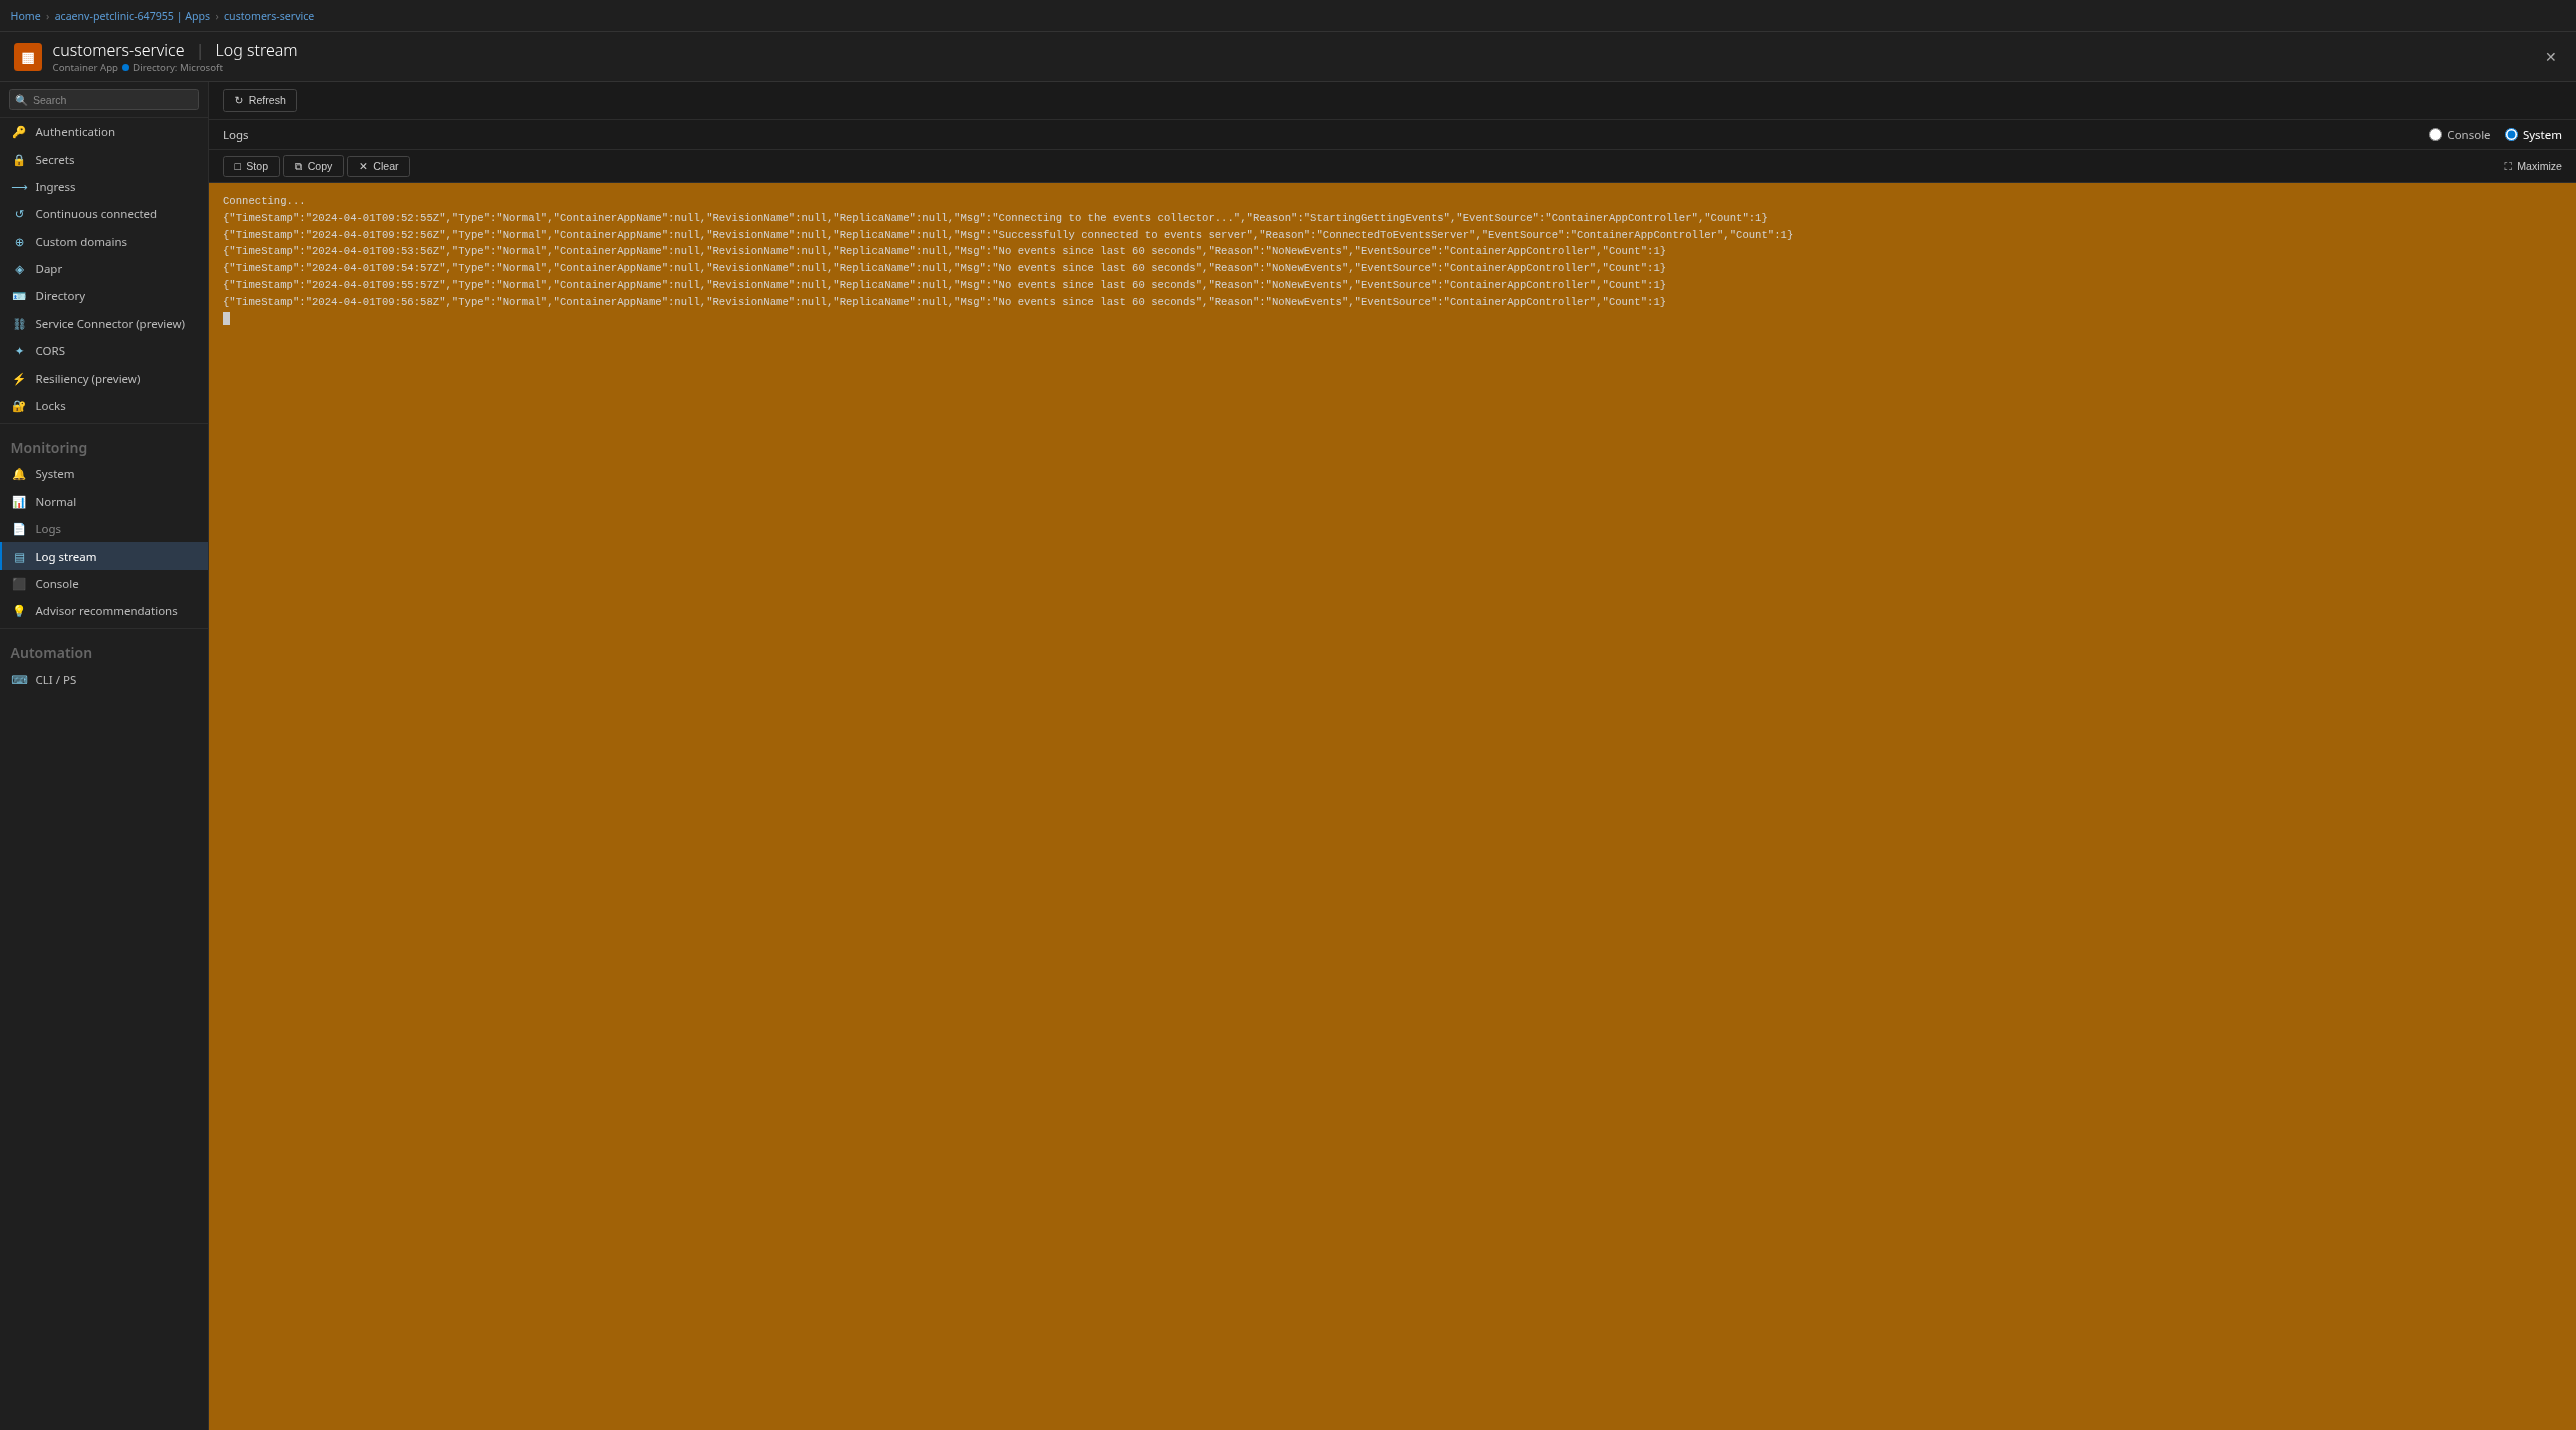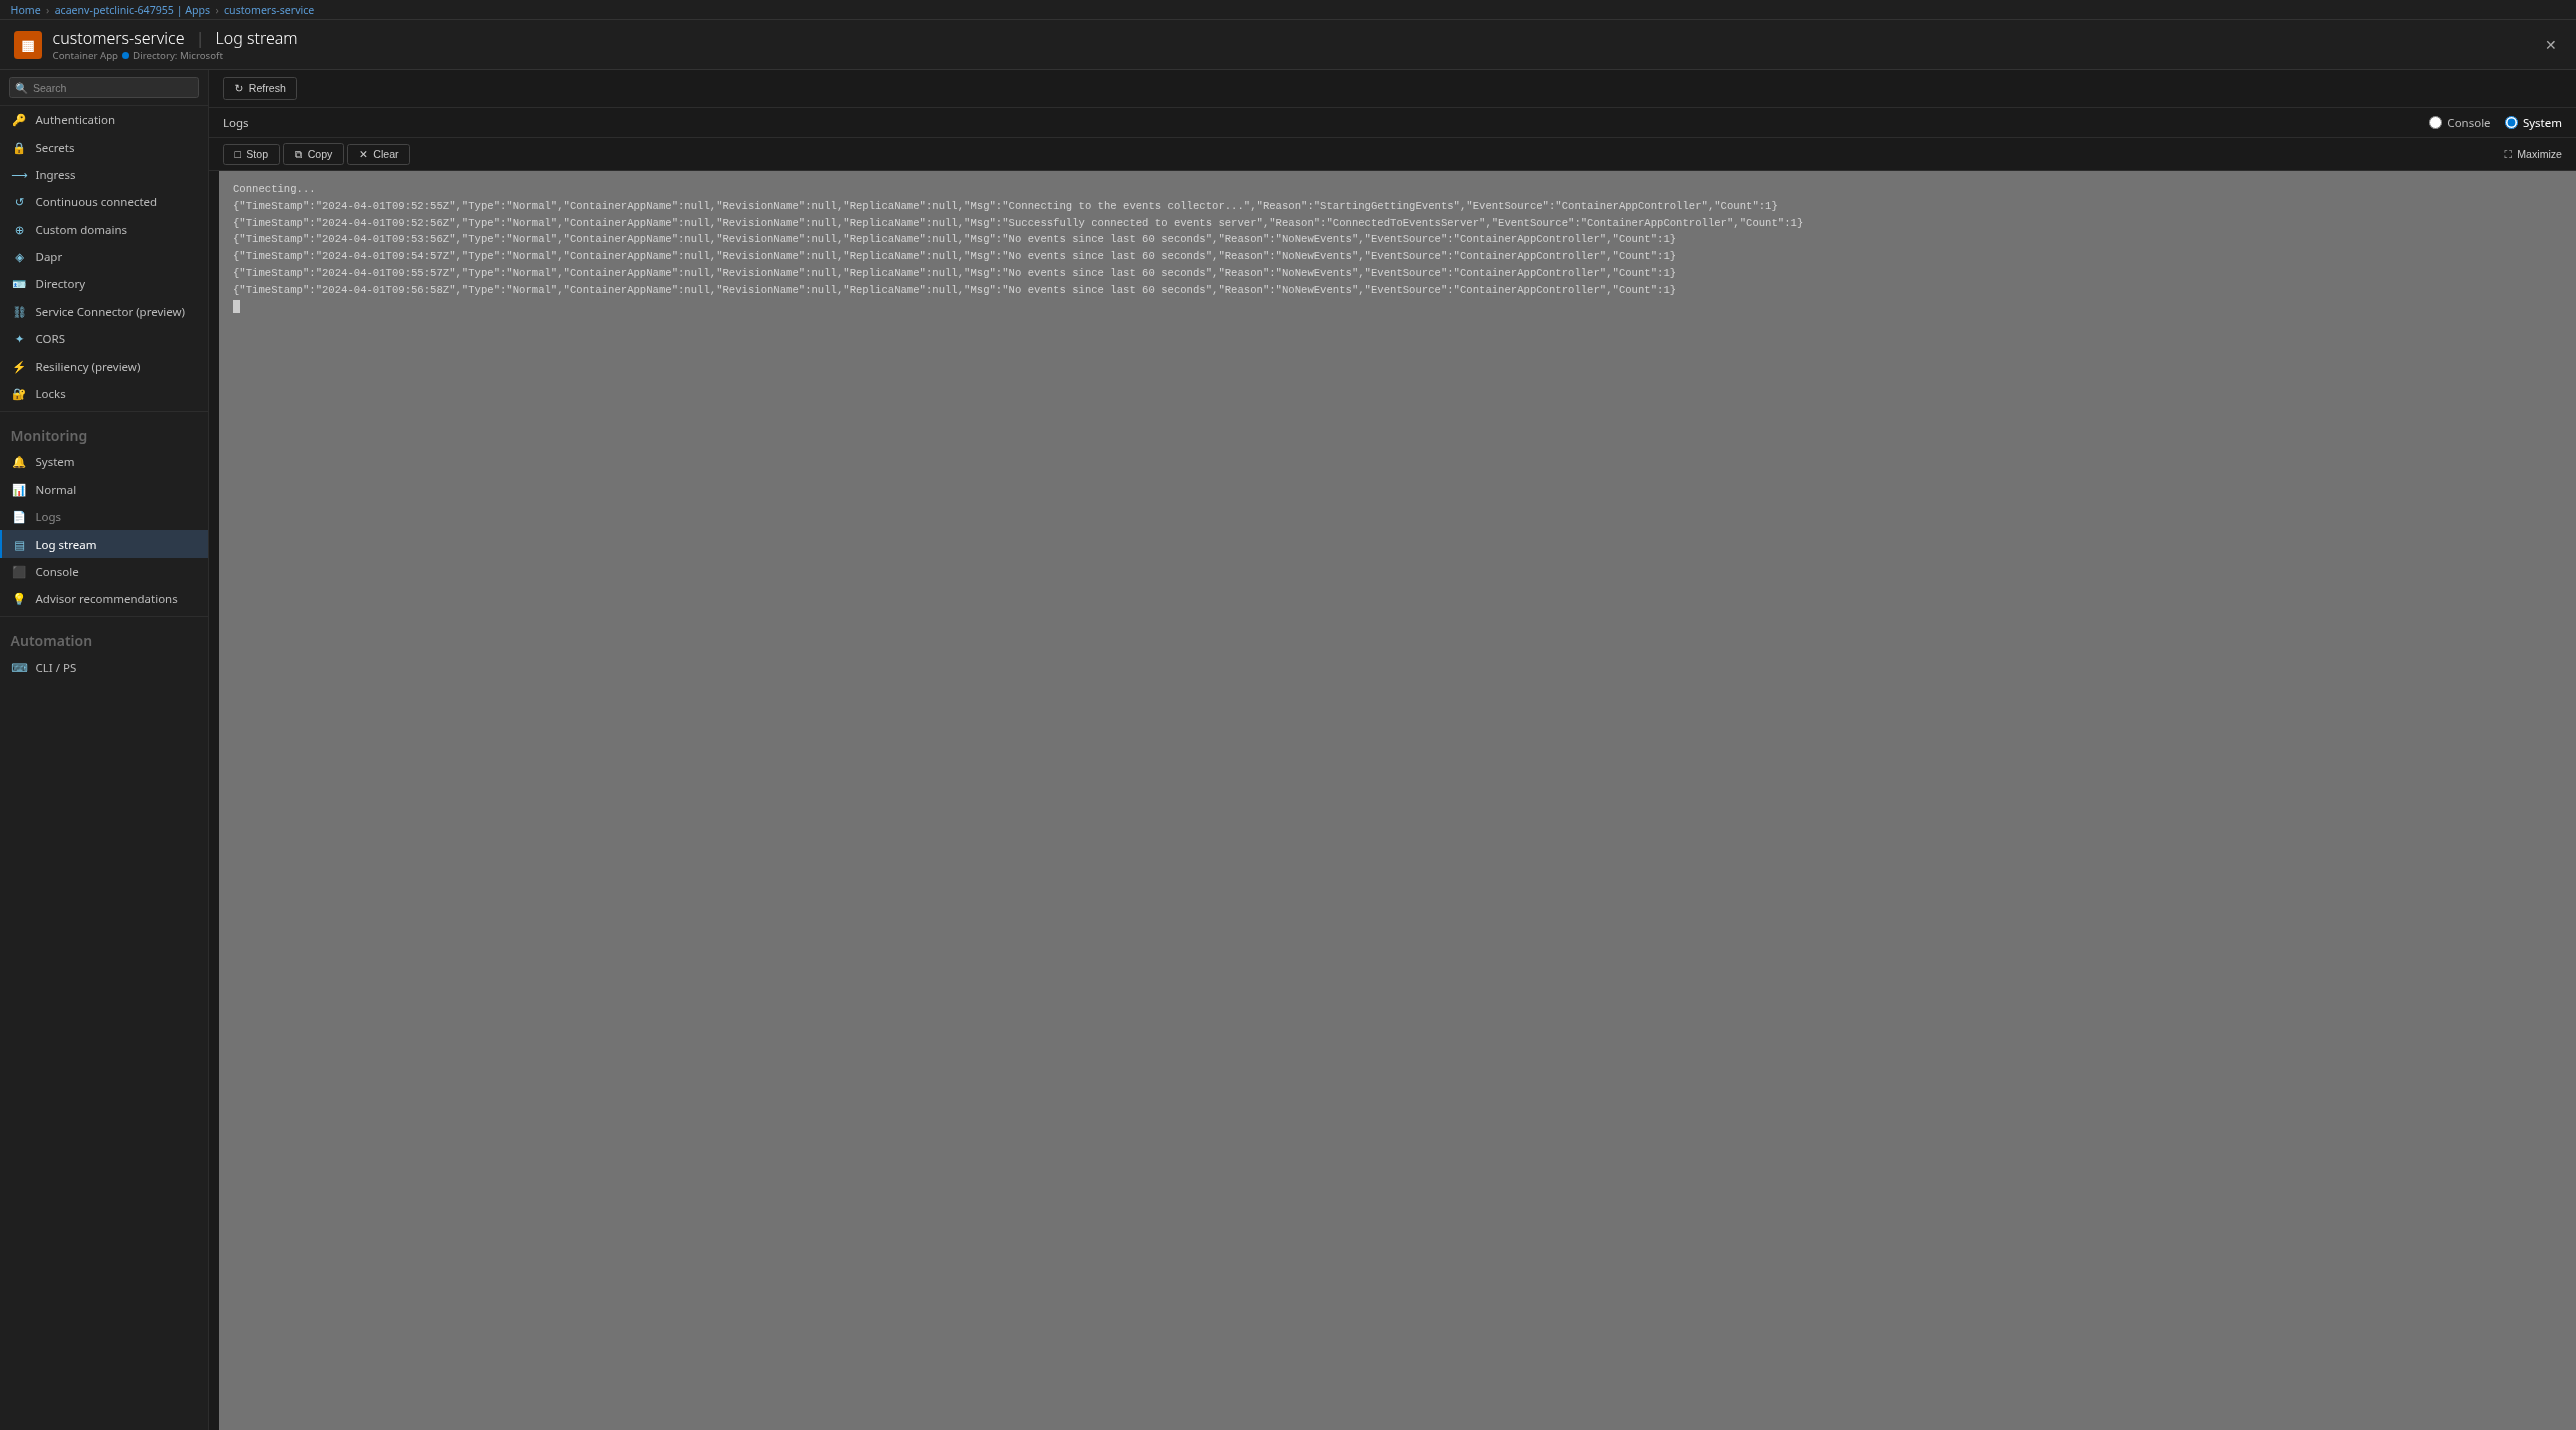--- a/index.html
+++ b/index.html
@@ -12,21 +12,21 @@
       overflow: hidden;
       display: flex;
       flex-direction: column;
     }
 
     
     .topbar {
       background: #1f1f1f;
       border-bottom: 0.9px solid #333;
       padding: 0 10.6px;
-      height: 20px;
+      height: 32px;
       display: flex;
       align-items: center;
       gap: 5.3px;
       font-size: 10.6px;
       color: #aaa;
       flex-shrink: 0;
     }
     .topbar a, .topbar span {
       color: #5b9bd5;
       text-decoration: none;
@@ -272,28 +272,27 @@
       cursor: pointer;
       font-size: 10.6px;
       display: flex;
       align-items: center;
       gap: 5.3px;
     }
 
     
     .log-stream {
       flex: 1;
-      background: #737373;
+      background: #a16207;
       overflow: auto;
       padding: 10.6px 14px;
       font-family: 'Consolas', 'Courier New', monospace;
       font-size: 10.6px;
       color: #d4d4d4;
       line-height: 1.5;
-      margin-left: 10px;
     }
     .log-stream::-webkit-scrollbar { width: 5.3px; }
     .log-stream::-webkit-scrollbar-thumb { background: #444; }
     .log-line { white-space: pre-wrap; word-break: break-all; margin-bottom: 0.9px; }
     .cursor {
       display: inline-block;
       width: 7px;
       height: 12.4px;
       background: #ccc;
       animation: blink 1s step-end infinite;

